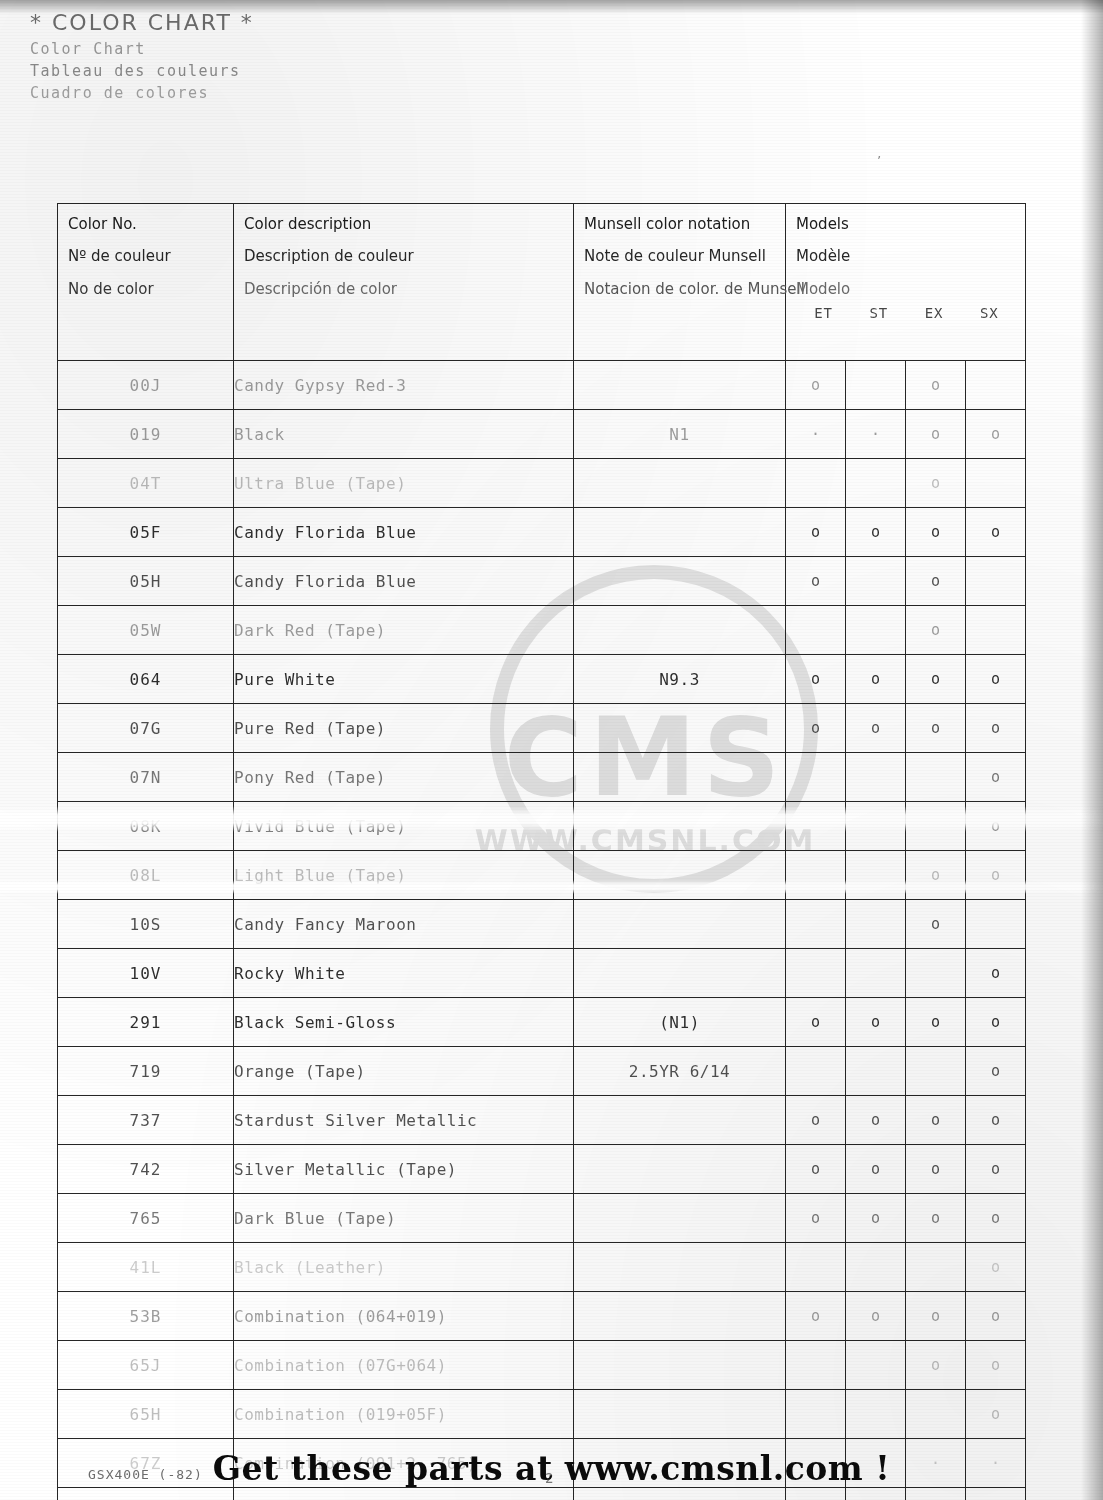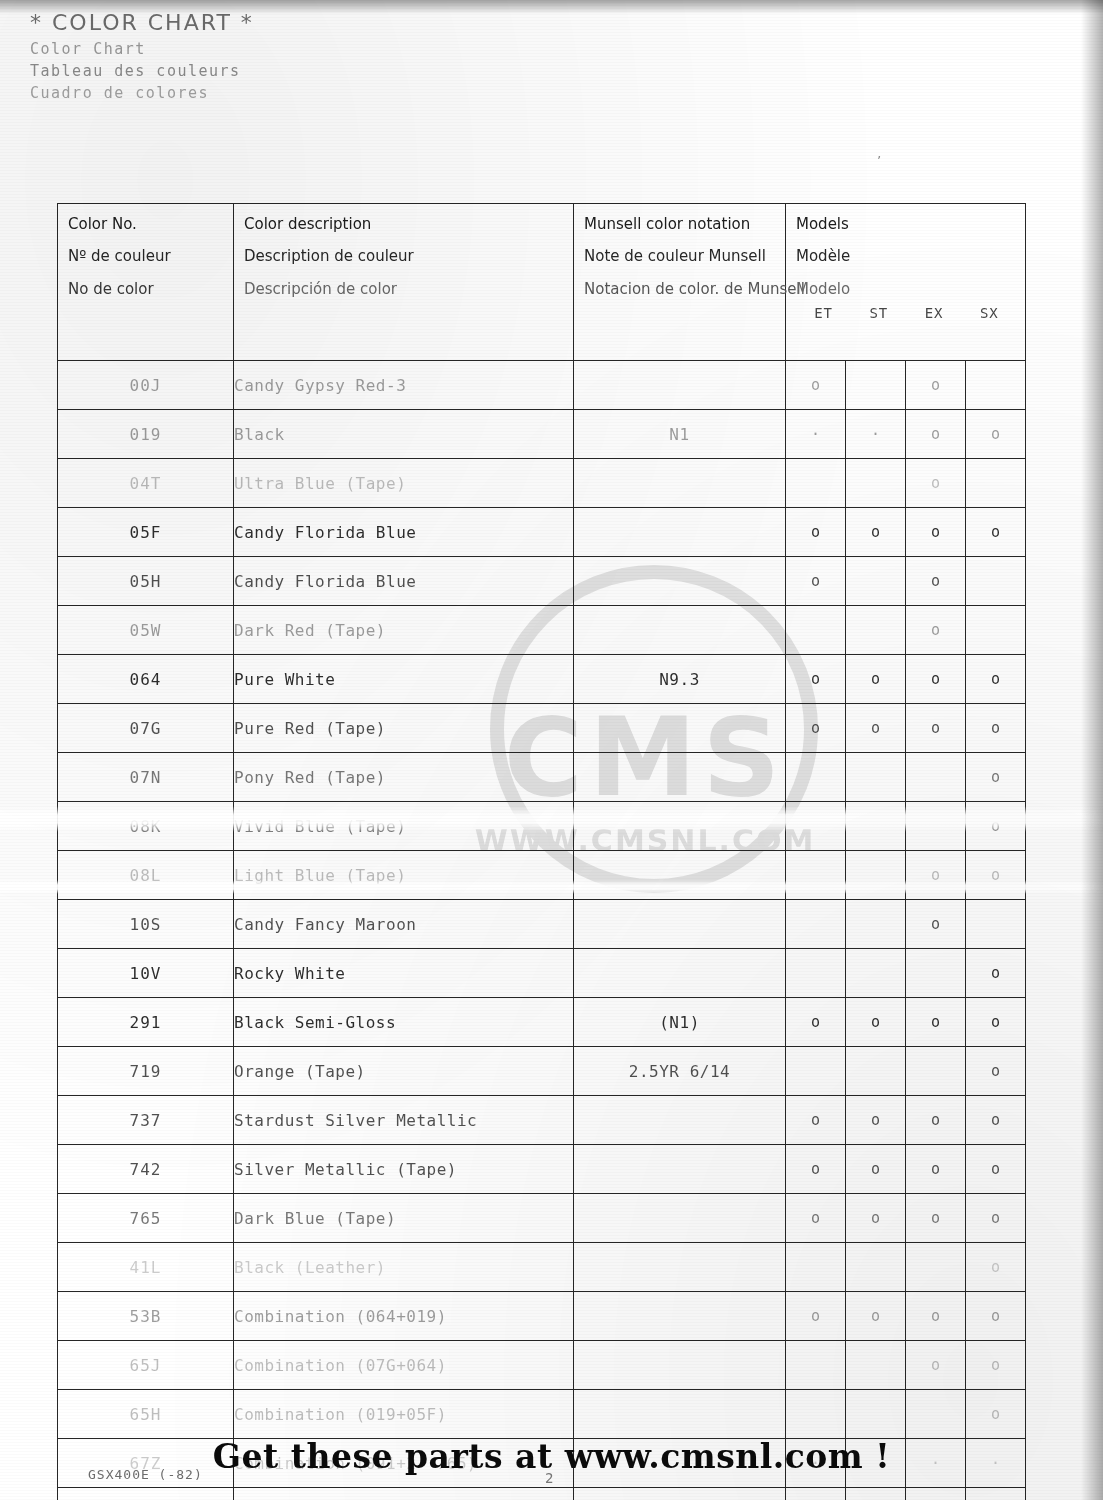--- a/index.html
+++ b/index.html
@@ -202,21 +202,21 @@
     font-size: 30px;
     color: #4a4a4a;
     letter-spacing: 2px;
   }
 
   
   .footer-banner {
     position: absolute;
     left: 0;
     right: 0;
-    bottom: 24px;
+    bottom: 12px;
     text-align: center;
     font-family: "DejaVu Serif", serif;
     font-size: 33px;
     font-weight: bold;
     color: #111;
     z-index: 45;
     letter-spacing: 0.5px;
   }
   .footer-code {
     position: absolute;

